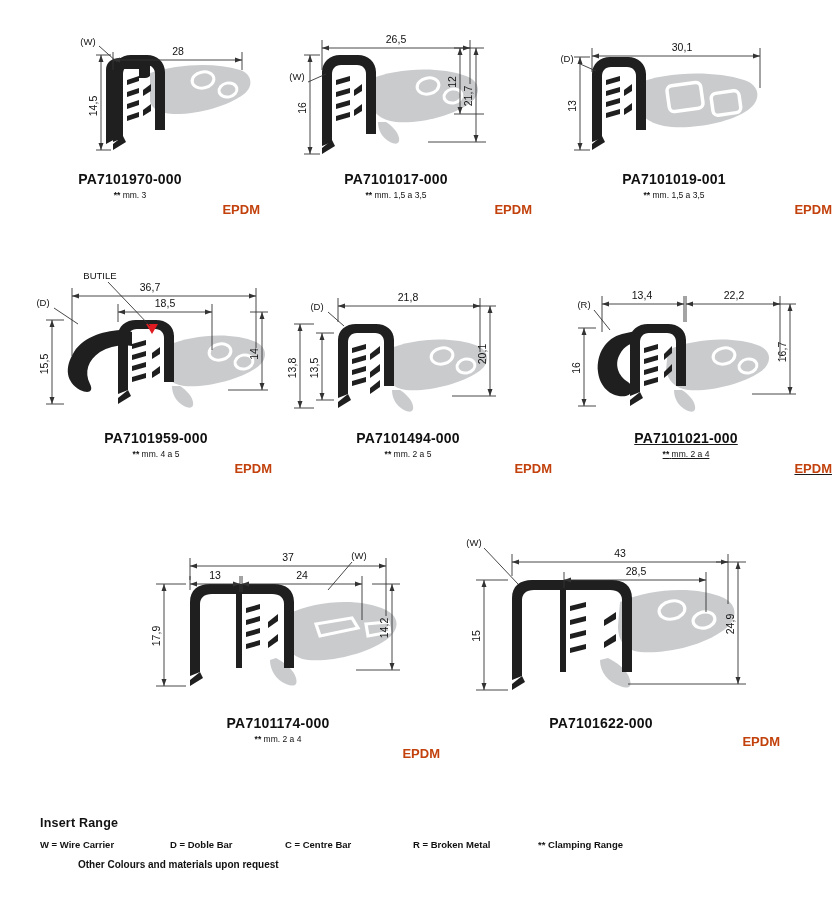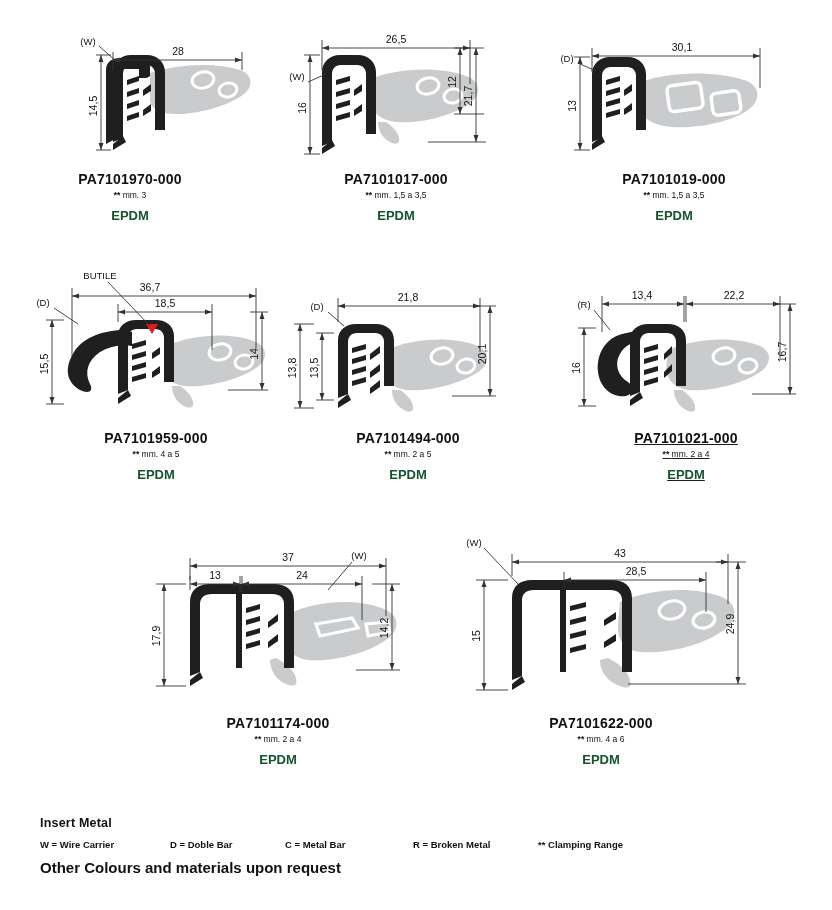--- a/index.html
+++ b/index.html
@@ -21,21 +21,21 @@
   .caption { text-align:center; }
   .code {
     font-size:14px; font-weight:bold; letter-spacing:0.2px;
     color:#111; line-height:1.25;text-align:center;
   }
   .range {
     font-size:8.5px; color:#111; line-height:1.35; margin-top:1px;
   }
   .range .stars { font-weight:bold; }
   .mat {
-    font-size:13px; font-weight:bold; color:#14532d; margin-top:7px;
+    font-size:13px; font-weight:bold; color:#c2410c; margin-top:1px;text-align:right;
   }
 
   
   .draw { position:relative; }
   .draw svg { display:block; }
 
   
 
   
   .legend {
@@ -52,21 +52,21 @@
     display:flex; align-items:flex-start;
     font-size:9.5px; font-weight:bold; color:#111;
     margin-bottom:9px;
   }
   .legend-row span { display:inline-block; }
   .lg1 { width:130px; }
   .lg2 { width:115px; }
   .lg3 { width:120px; }
   .lg4 { width:125px;padding-left:8px; }
   .lg5 { width:150px; }
-  .legend-note { font-size:15px; font-weight:bold; color:#111; }
+  .legend-note { font-size:10px; font-weight:bold; color:#111;margin-left:38px; }
 </style>
 </head>
 <body>
 
 <div class="sheet">
 
   <div class="row" style="position:absolute; left:0; top:18px;">
 
     <div class="cell" style="width:260px;">
       <div class="draw">
@@ -256,21 +256,21 @@
           <polygon points="48,132 45.5,125 50.5,125" fill="#333"></polygon>
           <text x="44" y="88" font-size="10.5" fill="#111" text-anchor="middle" transform="rotate(-90 44 88)" font-family="Liberation Sans, sans-serif">13</text>
 
           <g stroke="#333" stroke-width="0.9" fill="none">
             <line x1="46" y1="45" x2="64" y2="53"></line>
           </g>
           <text x="35" y="44" font-size="9.5" fill="#111" text-anchor="middle" font-family="Liberation Sans, sans-serif">(D)</text>
         </svg>
       </div>
       <div class="caption" style="margin-top:8px; margin-left:-16px;">
-        <div class="code">PA7101019-000</div>
+        <div class="code">PA7101019-001</div>
         <div class="range">
           <span class="stars">**</span>
           <span>mm. 1,5 a 3,5</span>
         </div>
         <div class="mat">EPDM</div>
       </div>
     </div>
   </div>
 
   <div class="row" style="position:absolute; left:0; top:264px;">
@@ -668,34 +668,30 @@
           <text x="294" y="96" font-size="10.5" fill="#111" text-anchor="middle" transform="rotate(-90 294 96)" font-family="Liberation Sans, sans-serif">24,9</text>
 
           <g stroke="#333" stroke-width="0.9" fill="none">
             <line x1="44" y1="20" x2="78" y2="56"></line>
           </g>
           <text x="34" y="18" font-size="9.5" fill="#111" text-anchor="middle" font-family="Liberation Sans, sans-serif">(W)</text>
         </svg>
       </div>
       <div class="caption" style="margin-top:12px; margin-left:-18px;">
         <div class="code">PA7101622-000</div>
-        <div class="range">
-          <span class="stars">**</span>
-          <span>mm. 4 a 6</span>
-        </div>
         <div class="mat">EPDM</div>
       </div>
     </div>
   </div>
 
   <div class="legend">
-    <div class="legend-title">Insert Metal</div>
+    <div class="legend-title">Insert Range</div>
     <div class="legend-row">
       <span class="lg1">W = Wire Carrier</span>
       <span class="lg2">D = Doble Bar</span>
-      <span class="lg3">C = Metal Bar</span>
+      <span class="lg3">C = Centre Bar</span>
       <span class="lg4">R = Broken Metal</span>
       <span class="lg5">** Clamping Range</span>
     </div>
     <div class="legend-note">Other Colours and materials upon request</div>
   </div>
 
 </div>
 
 </body></html>

